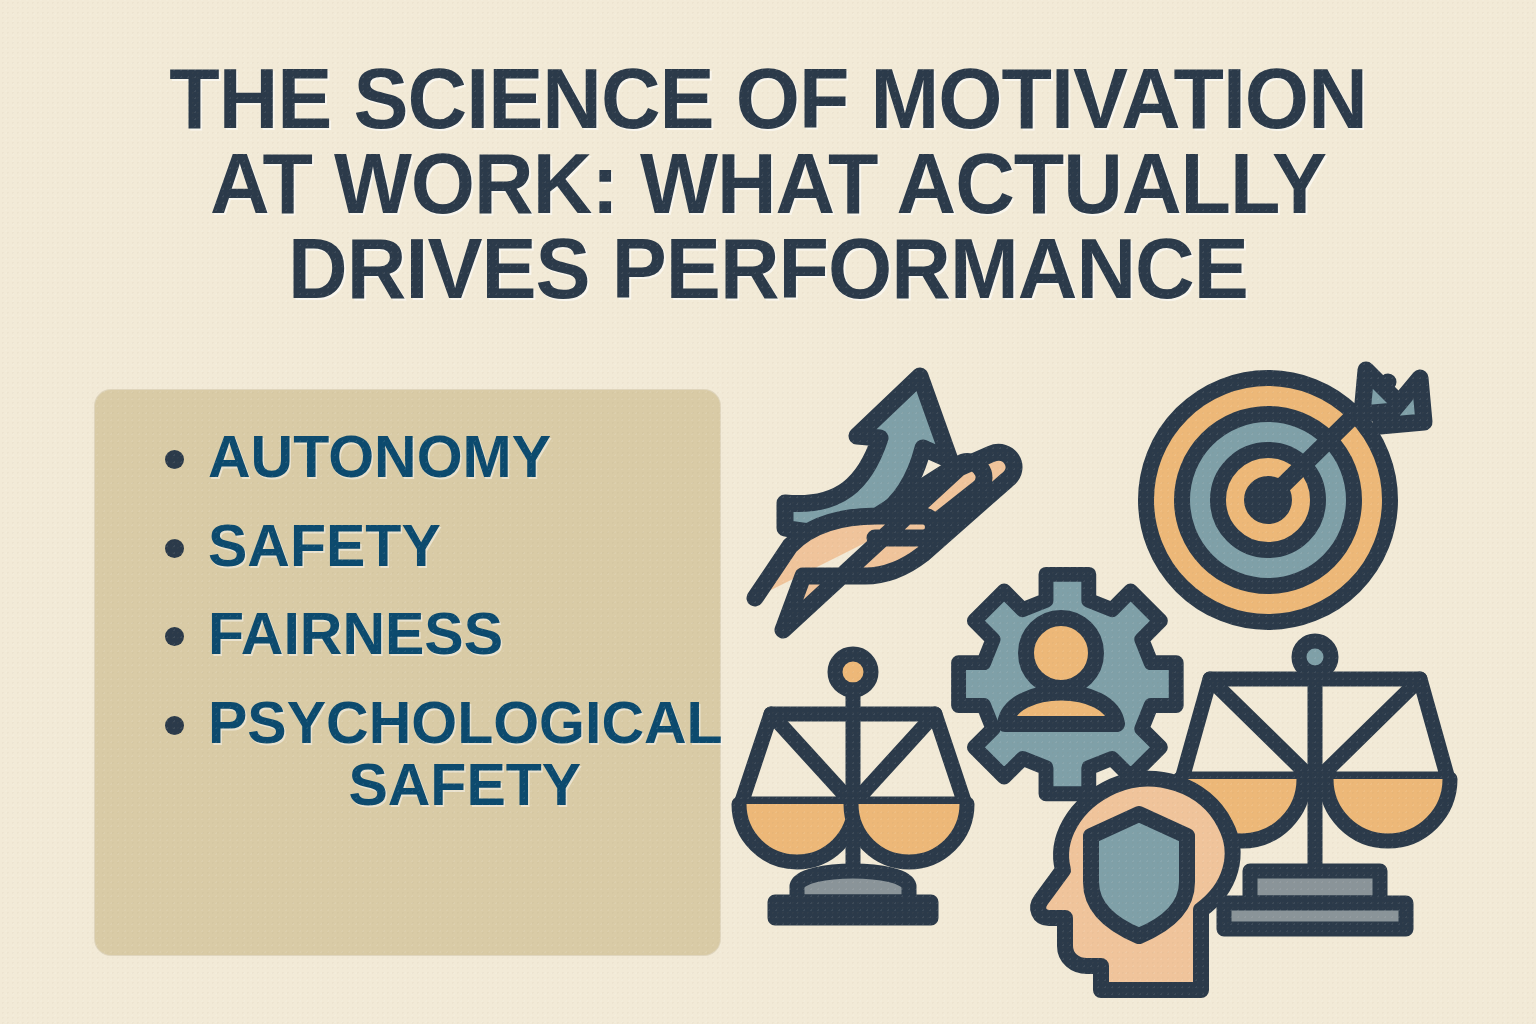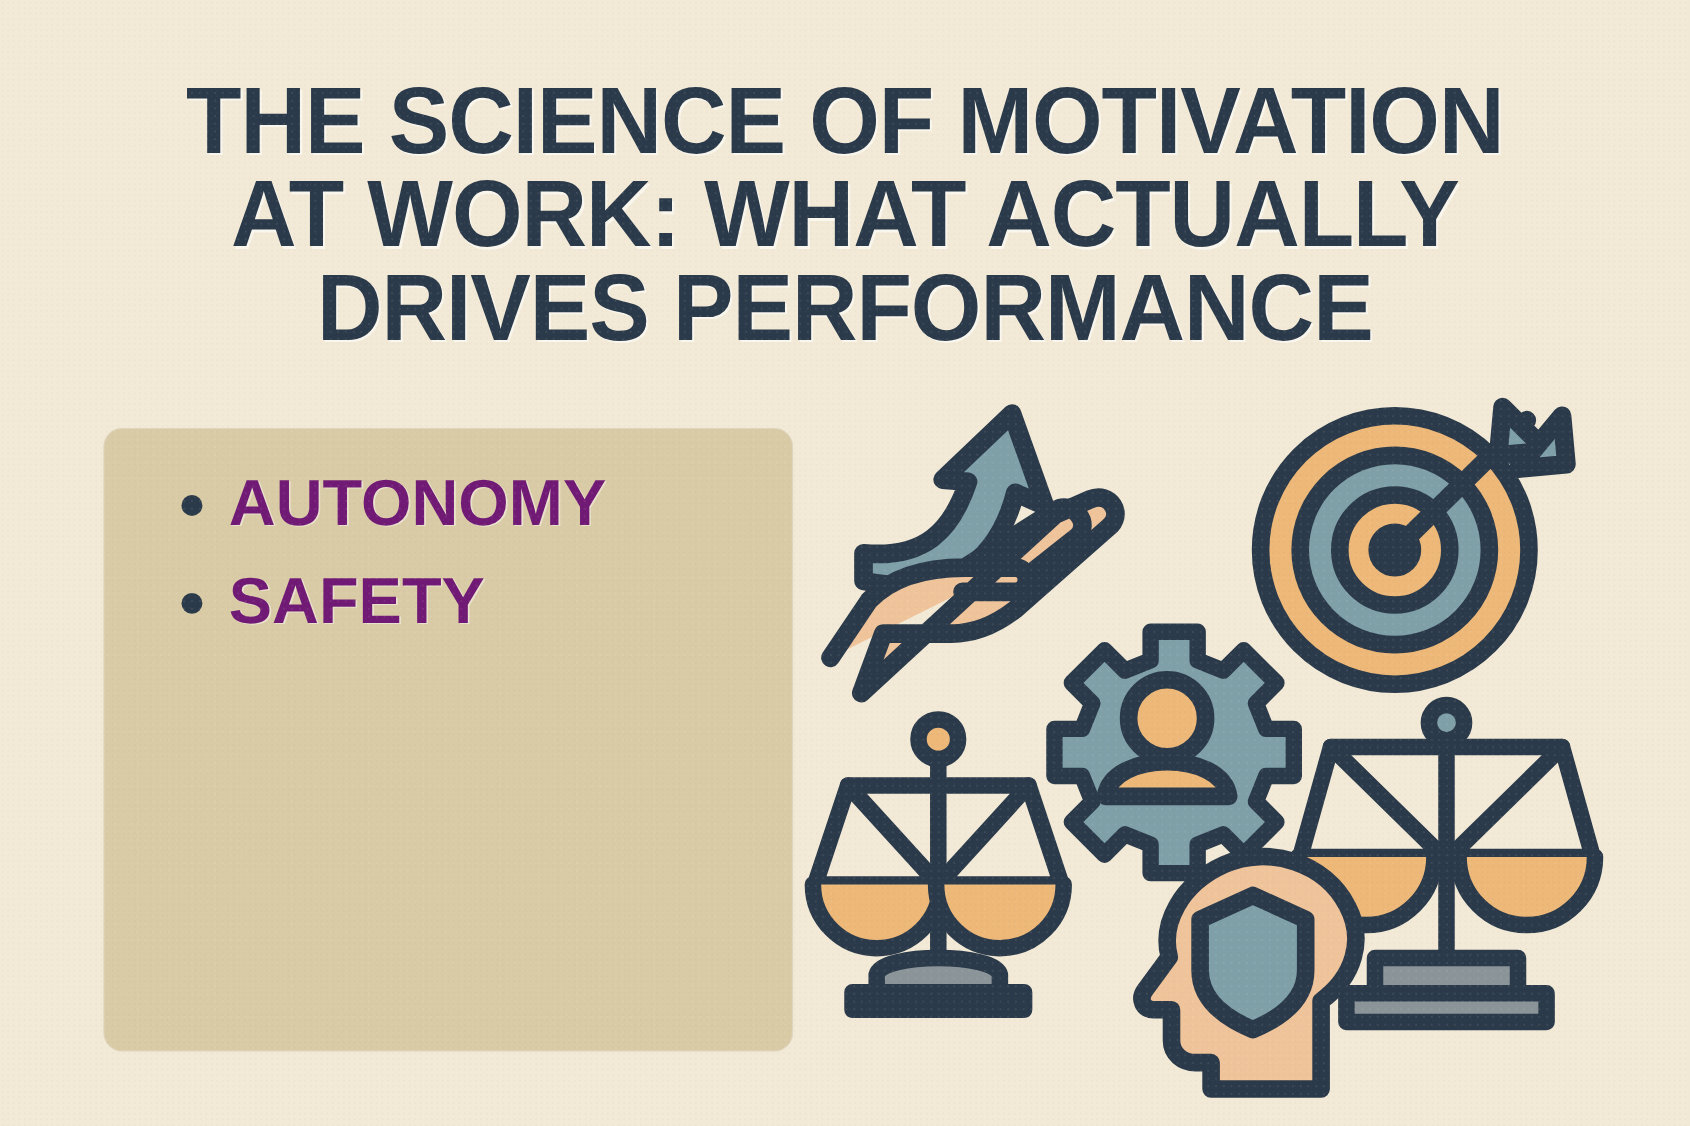--- a/index.html
+++ b/index.html
@@ -28,21 +28,21 @@
     background-size: 5px 5px, 7px 7px;
     background-position: 0 0, 3px 4px;
     z-index: 40;
   }
 
   
   .title-block {
     position: absolute;
     left: 0;
     right: 0;
-    top: 68px;
+    top: 56px;
     text-align: center;
     z-index: 10;
   }
   .title-line {
     display: block;
     color: #2B3A4A;
     font-family: "Liberation Sans Narrow", "Liberation Sans", sans-serif;
     font-weight: 700;
     font-size: 86px;
     line-height: 0.99;
@@ -79,21 +79,21 @@
   .bullet-dot {
     flex: none;
     width: 19px;
     height: 19px;
     border-radius: 50%;
     background: #2B3A4A;
     margin-top: 24px;
     margin-right: 24px;
   }
   .bullet-label {
-    color: #701a75;
+    color: #0c4a6e;
     font-family: "Liberation Sans Narrow", "Liberation Sans", sans-serif;
     font-weight: 700;
     font-size: 59px;
     line-height: 1.06;
     letter-spacing: 0px;
     text-shadow: 1.5px 1.5px 0 rgba(255,255,255,.45);
     text-align: center;
   }
 
   
@@ -135,21 +135,29 @@
         <span class="bullet-dot"></span>
         <span class="bullet-label">AUTONOMY</span>
       </div>
 
       <div class="bullet-row">
         <span class="bullet-dot"></span>
         <span class="bullet-label">SAFETY</span>
       </div>
 
 
-
+      <div class="bullet-row">
+        <span class="bullet-dot"></span>
+        <span class="bullet-label">FAIRNESS</span>
+      </div>
+
+      <div class="bullet-row">
+        <span class="bullet-dot"></span>
+        <span class="bullet-label">PSYCHOLOGICAL SAFETY</span>
+      </div>
 
     </div>
   </div>
 
   <div class="icons">
 
     <div class="icon ic-hand">
       <svg width="300" height="280" viewBox="0 0 300 280">
         <g fill="none" stroke="#2B3A4A" stroke-width="17" stroke-linecap="round" stroke-linejoin="round">
           <path d="M40 135 C 95 140, 120 115, 135 70 L 112 68 L 175 8 L 205 92 L 178 80 C 160 150, 110 175, 40 160 Z" fill="#7FA0A8"></path>

